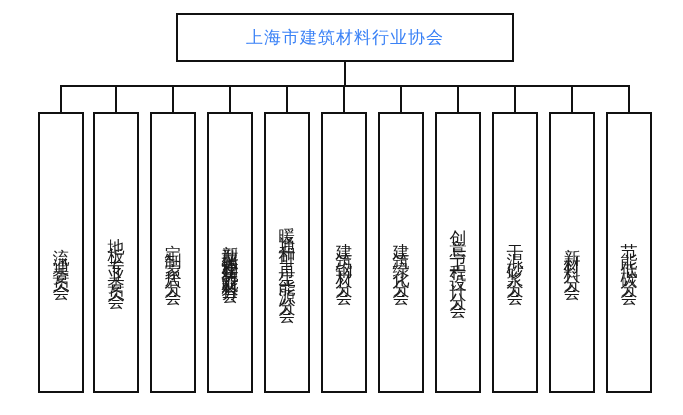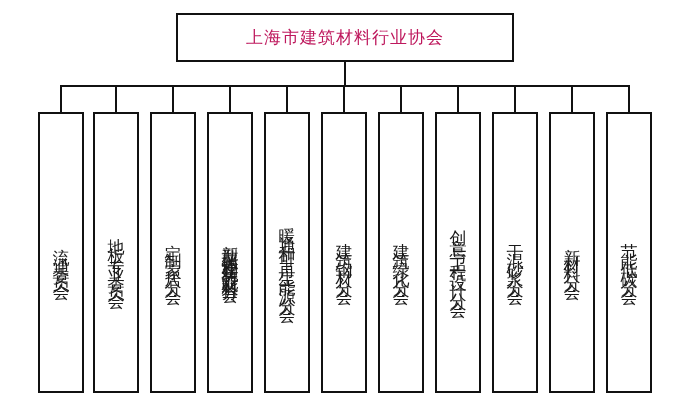--- a/index.html
+++ b/index.html
@@ -21,21 +21,21 @@
     width: 338px; height: 49px;
     border: 2px solid #111111;
     background: #ffffff;
     display: flex;
     align-items: center;
     justify-content: center;
   }
   .root-label {
     font-size: 17px;
     letter-spacing: 1px;
-    color: #be185d;
+    color: #3b82f6;
     white-space: nowrap;
   }
 
   
   .stem {
     position: absolute;
     left: 344px; top: 62px;
     width: 2px; height: 24px;
     background: #111111;
   }

